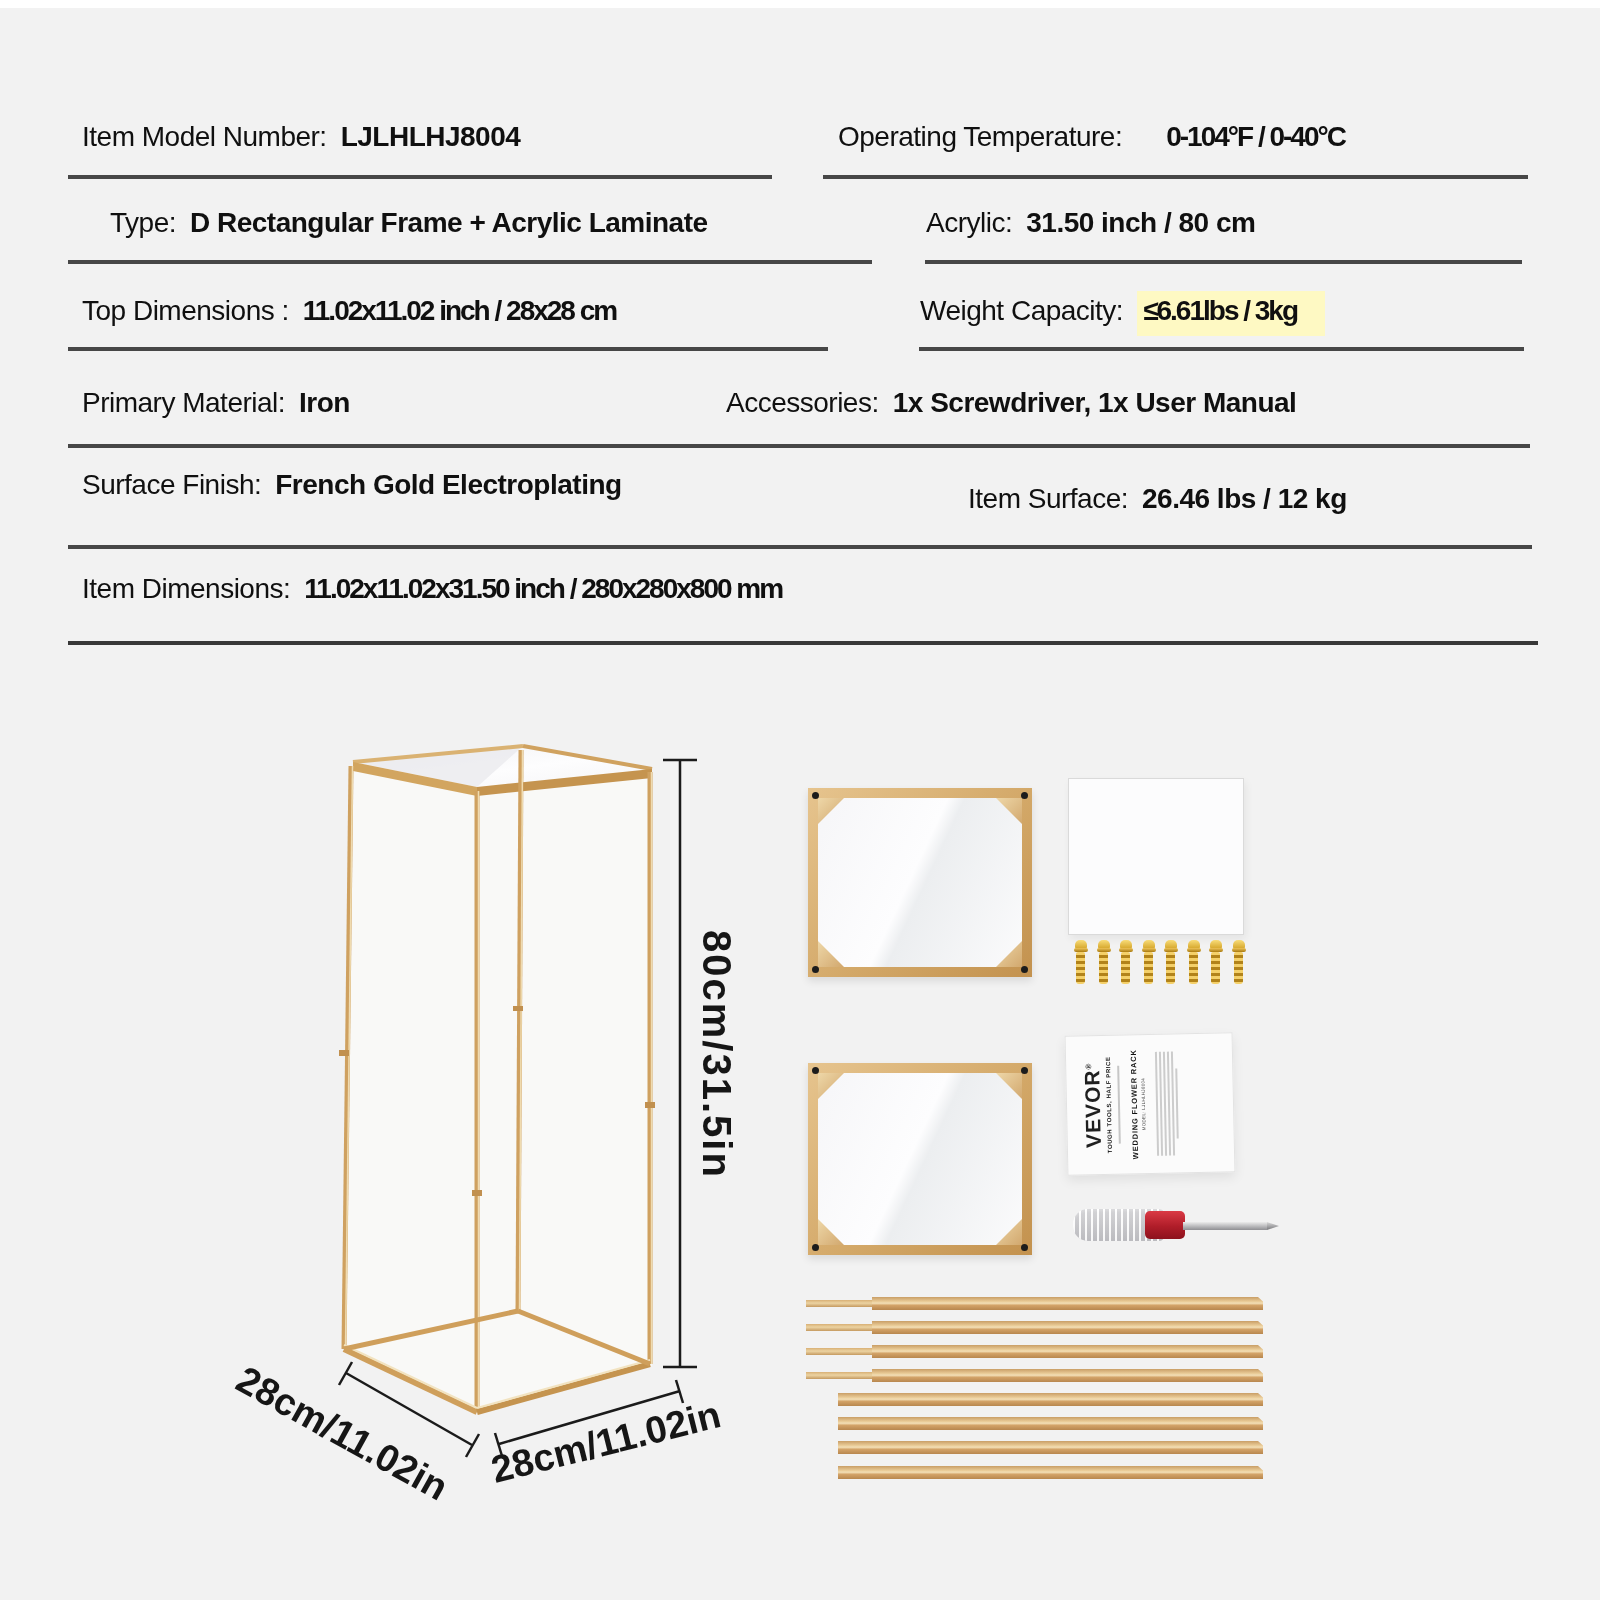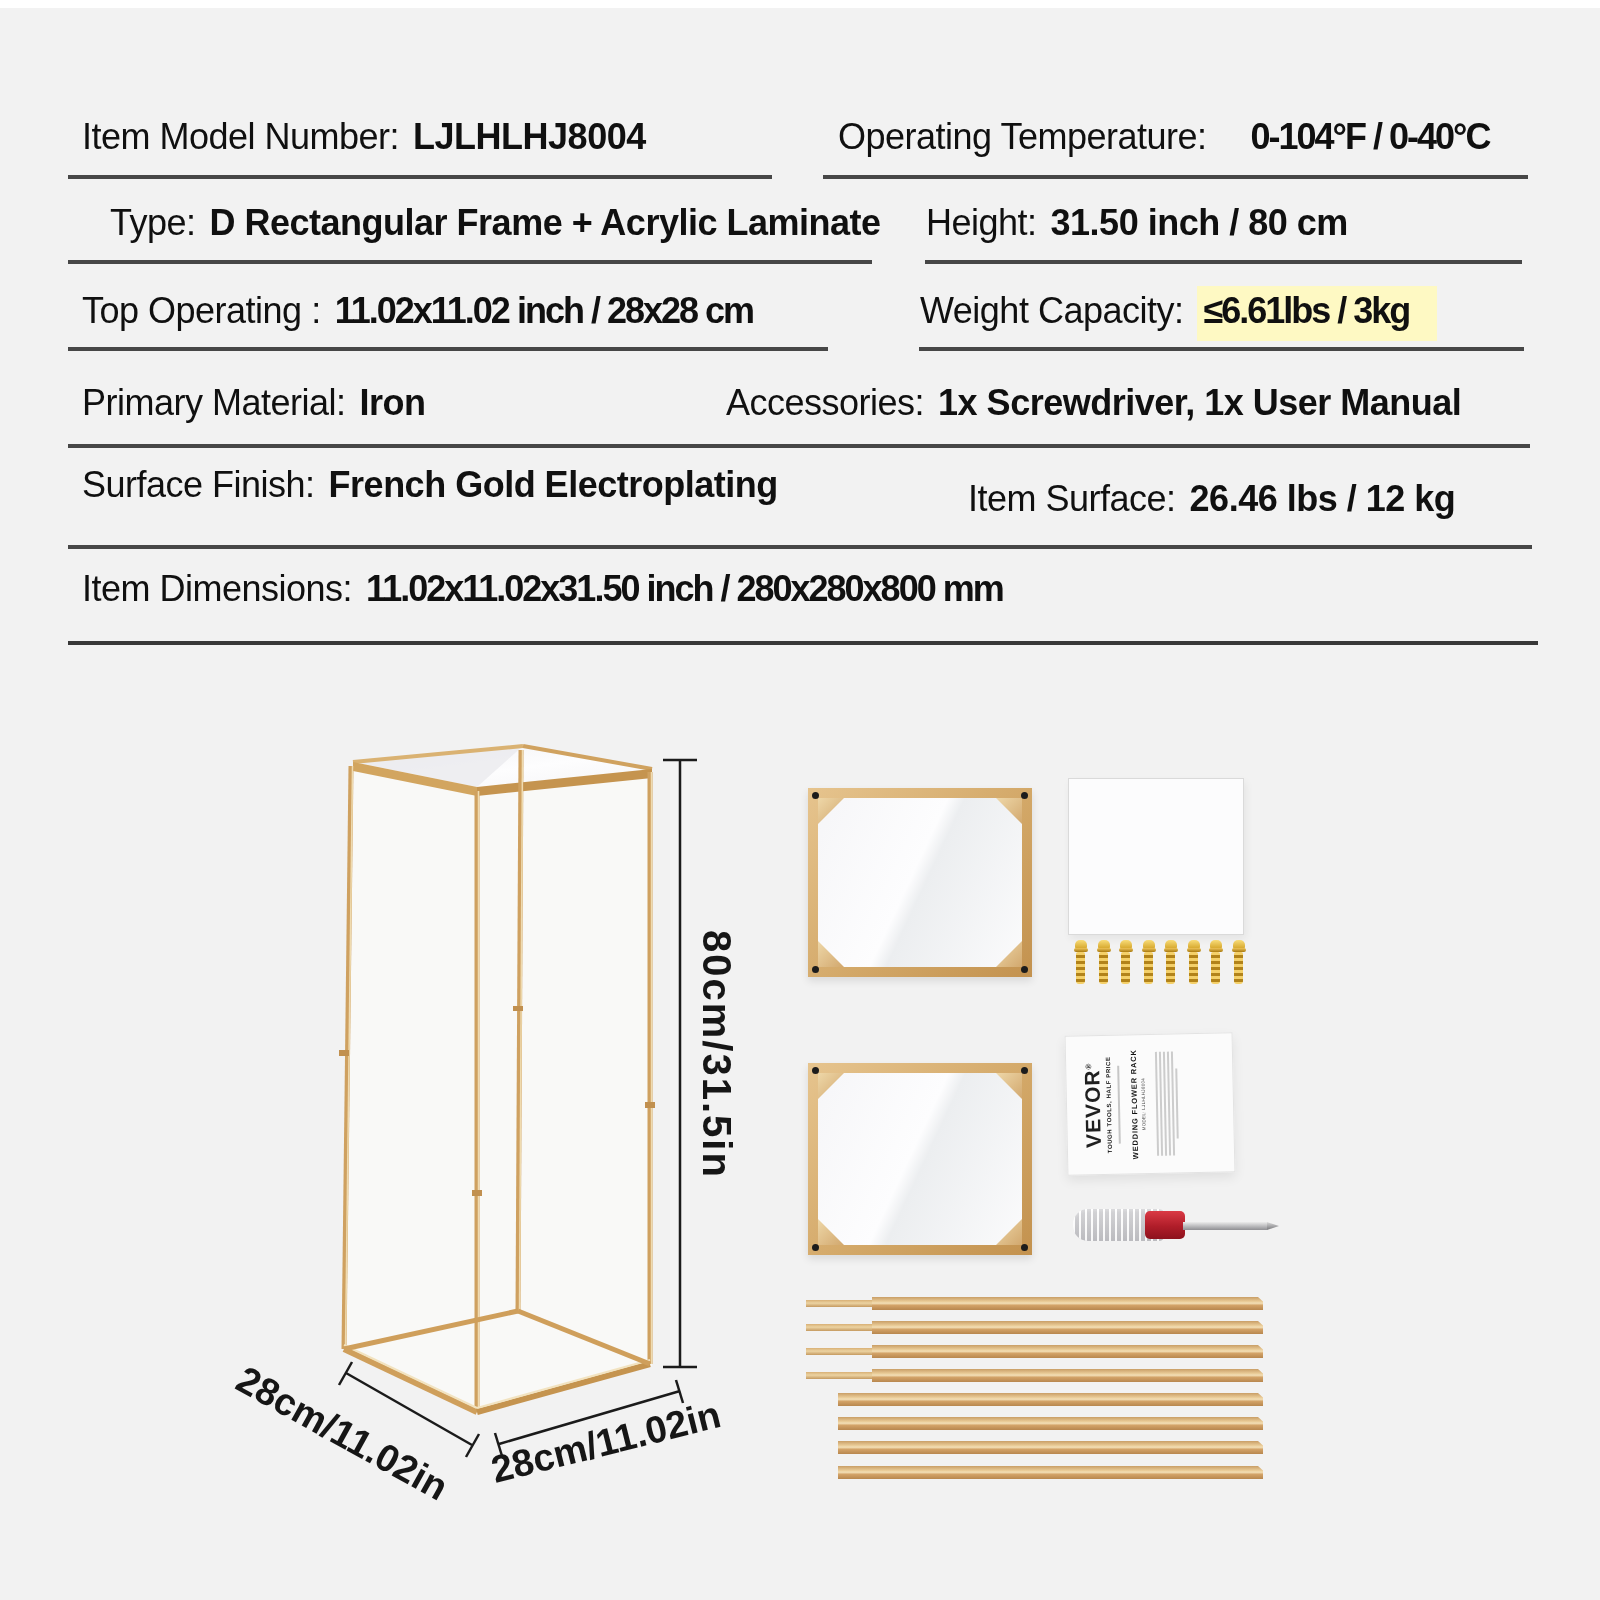--- a/index.html
+++ b/index.html
@@ -3,21 +3,21 @@
 <meta charset="utf-8">
 <style>
   html,body{margin:0;padding:0;background:#e9e9e9;}
   .canvas{
     position:relative;width:1600px;height:1600px;overflow:hidden;
     background:#f2f2f2;font-family:"Liberation Sans",sans-serif;color:#101010;
   }
   .topstrip{position:absolute;left:0;top:0;width:1600px;height:8px;background:#ffffff;}
 
   
-  .row{position:absolute;white-space:nowrap;font-size:36px;line-height:46px;letter-spacing:-0.5px;}
+  .row{position:absolute;white-space:nowrap;font-size:28px;line-height:46px;letter-spacing:-0.5px;}
   .lbl{font-weight:400;}
   .val{font-weight:700;margin-left:14px;}
   .cond{letter-spacing:-2px;}
   .hl{background:#fef9c3;padding:4px 28px 10px 6px;}
   .divider{position:absolute;height:4px;background:#474747;}
   .divider.dark{background:#383838;}
 
   
   .dimlabel{position:absolute;font-weight:700;font-size:38px;color:#161616;white-space:nowrap;letter-spacing:0;}
   .dim-h{writing-mode:vertical-rl;font-size:40px;letter-spacing:2px;}
@@ -102,27 +102,27 @@
   <div class="row" style="left:838px;top:114px;">
     <span class="lbl">Operating Temperature:</span><span class="val cond" style="margin-left:44px;">0-104°F / 0-40°C</span>
   </div>
   <div class="divider" style="left:68px;top:175px;width:704px;"></div>
   <div class="divider" style="left:823px;top:175px;width:705px;"></div>
 
   <div class="row" style="left:82px;top:200px;margin-left:28px;">
     <span class="lbl">Type:</span><span class="val">D Rectangular Frame + Acrylic Laminate</span>
   </div>
   <div class="row" style="left:926px;top:200px;">
-    <span class="lbl">Height:</span><span class="val">31.50 inch / 80 cm</span>
+    <span class="lbl">Acrylic:</span><span class="val">31.50 inch / 80 cm</span>
   </div>
   <div class="divider" style="left:68px;top:260px;width:804px;"></div>
   <div class="divider" style="left:925px;top:260px;width:597px;"></div>
 
   <div class="row" style="left:82px;top:288px;">
-    <span class="lbl">Top Operating :</span><span class="val cond">11.02x11.02 inch / 28x28 cm</span>
+    <span class="lbl">Top Dimensions :</span><span class="val cond">11.02x11.02 inch / 28x28 cm</span>
   </div>
   <div class="row" style="left:920px;top:288px;">
     <span class="lbl">Weight Capacity:</span><span class="val cond hl">≤6.61lbs / 3kg</span>
   </div>
   <div class="divider" style="left:68px;top:347px;width:760px;"></div>
   <div class="divider" style="left:919px;top:347px;width:605px;"></div>
 
   <div class="row" style="left:82px;top:380px;">
     <span class="lbl">Primary Material:</span><span class="val">Iron</span>
   </div>

